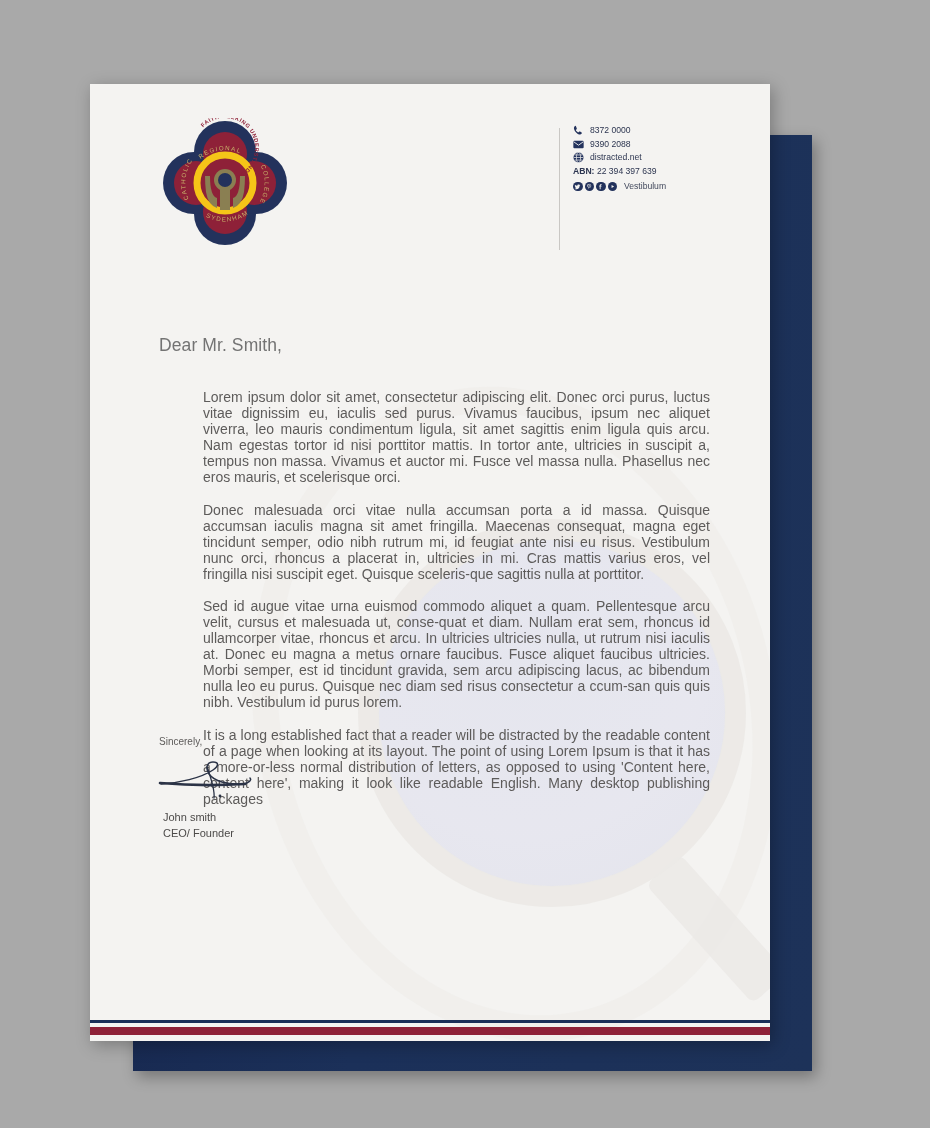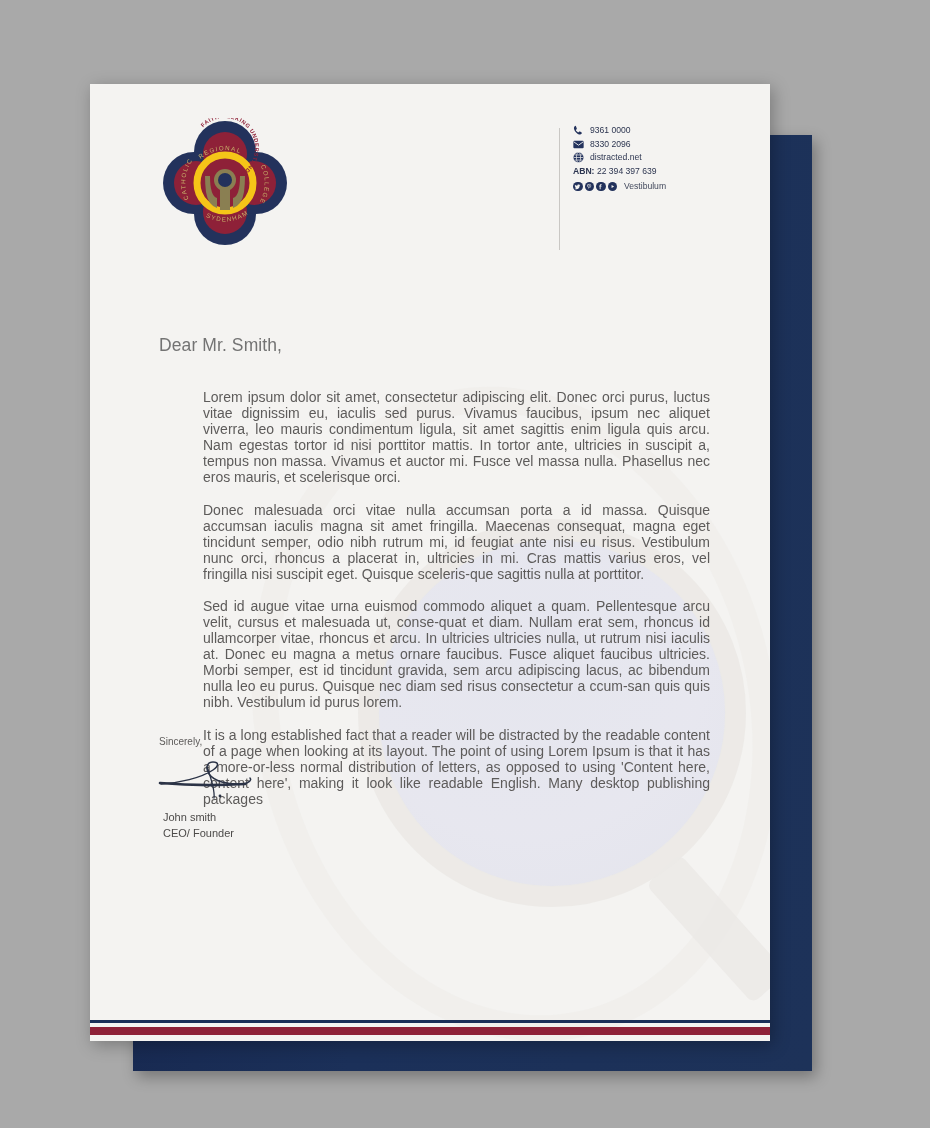--- a/index.html
+++ b/index.html
@@ -300,31 +300,31 @@
 
       <div class="contact-block">
 
 
         <div class="contact-row">
           <span class="ci">
             <svg viewBox="0 0 16 16" width="11" height="11" fill="#23325c">
               <path d="M3.6 1.2c-.5 0-1 .3-1.4.8C1.5 3 1.2 4 1.4 5c.4 2.4 1.9 4.9 3.9 6.6 1.6 1.4 3.5 2.3 5 2.3.8 0 1.5-.3 2-1 .4-.5.6-1 .5-1.4-.1-.3-.3-.5-.7-.8l-1.9-1.2c-.5-.3-1-.2-1.4.2l-.7.8c-.3.3-.6.3-1 .1-.9-.5-1.8-1.3-2.5-2.2-.5-.7-.5-1.1-.1-1.5l.7-.6c.4-.4.5-.9.2-1.4L4.3 1.9c-.2-.4-.4-.6-.7-.7z"></path>
             </svg>
           </span>
-          <span class="ctext">9361 0000</span>
+          <span class="ctext">8372 0000</span>
         </div>
 
         <div class="contact-row">
           <span class="ci">
             <svg viewBox="0 0 16 12" width="11" height="9" fill="#23325c">
               <rect x="0.5" y="0.5" width="15" height="11" rx="1.5"></rect>
               <path d="M1 2 L8 7 L15 2" stroke="#f4f3f1" stroke-width="1.3" fill="none"></path>
             </svg>
           </span>
-          <span class="ctext">8330 2096</span>
+          <span class="ctext">9390 2088</span>
         </div>
 
         <div class="contact-row">
           <span class="ci">
             <svg viewBox="0 0 16 16" width="11" height="11">
               <circle cx="8" cy="8" r="7.3" fill="#23325c"></circle>
               <ellipse cx="8" cy="8" rx="3" ry="7.3" fill="none" stroke="#f4f3f1" stroke-width="1"></ellipse>
               <path d="M1 8 H15 M2.2 4.3 H13.8 M2.2 11.7 H13.8" stroke="#f4f3f1" stroke-width="1"></path>
             </svg>
           </span>

